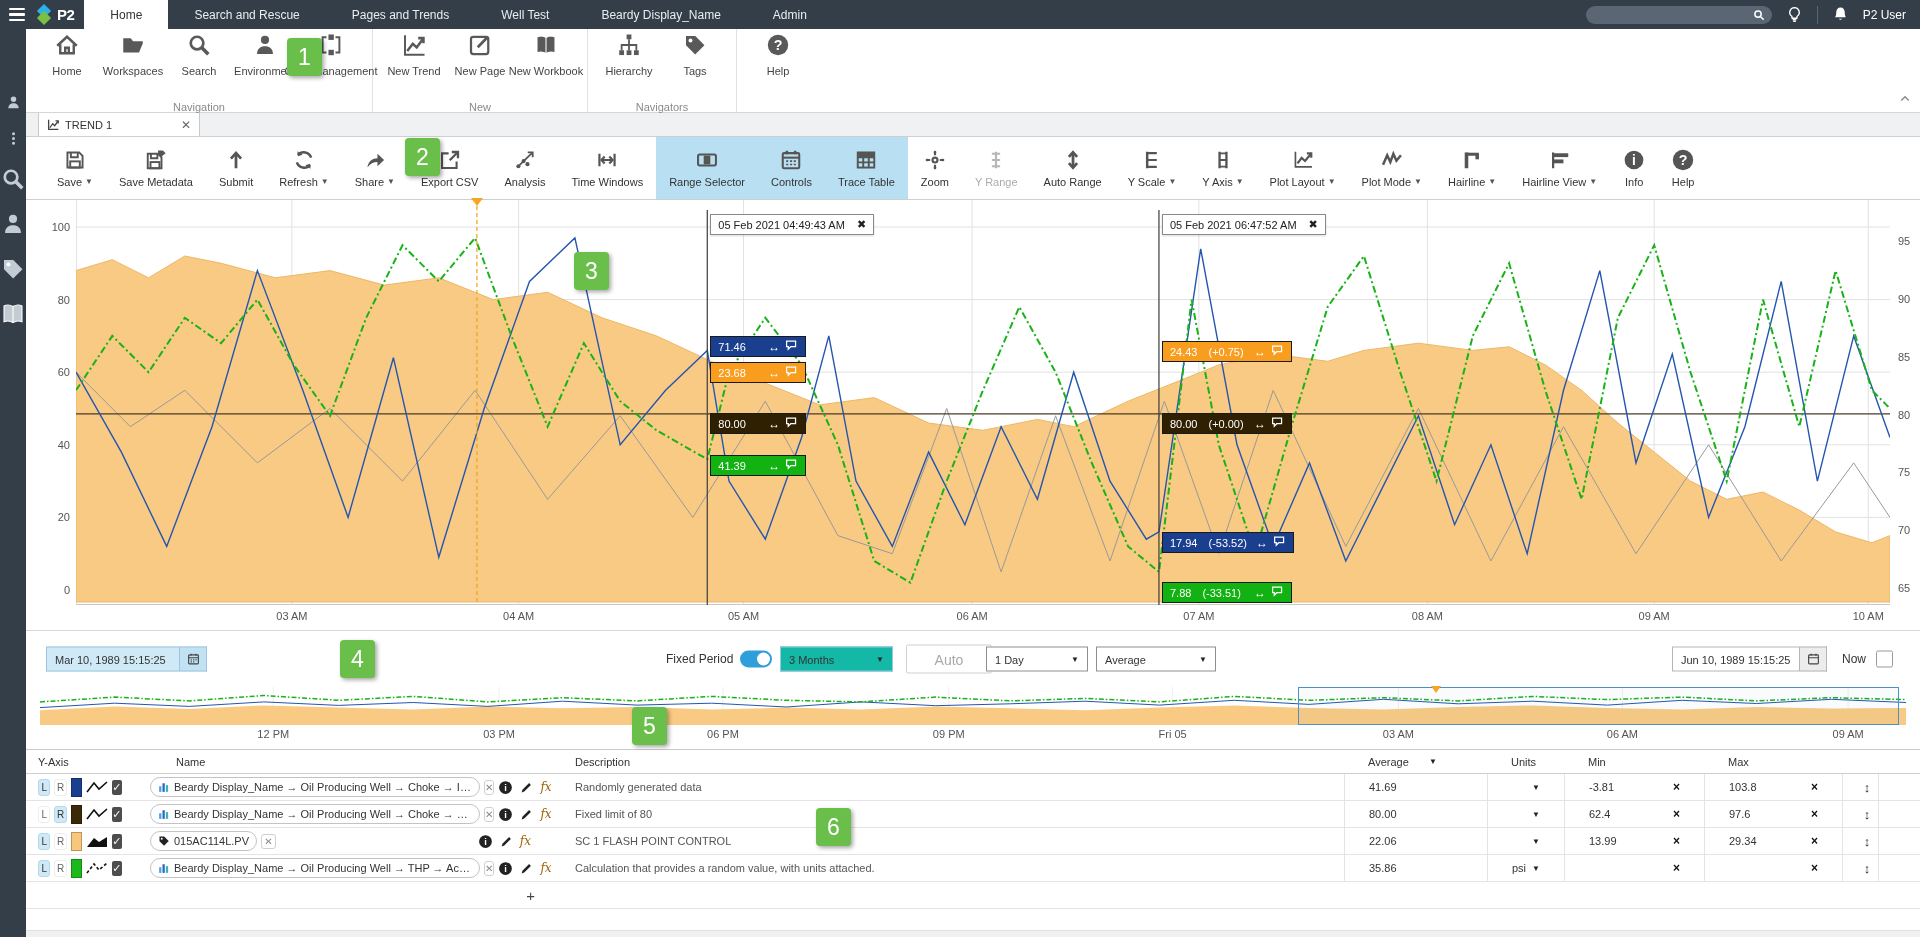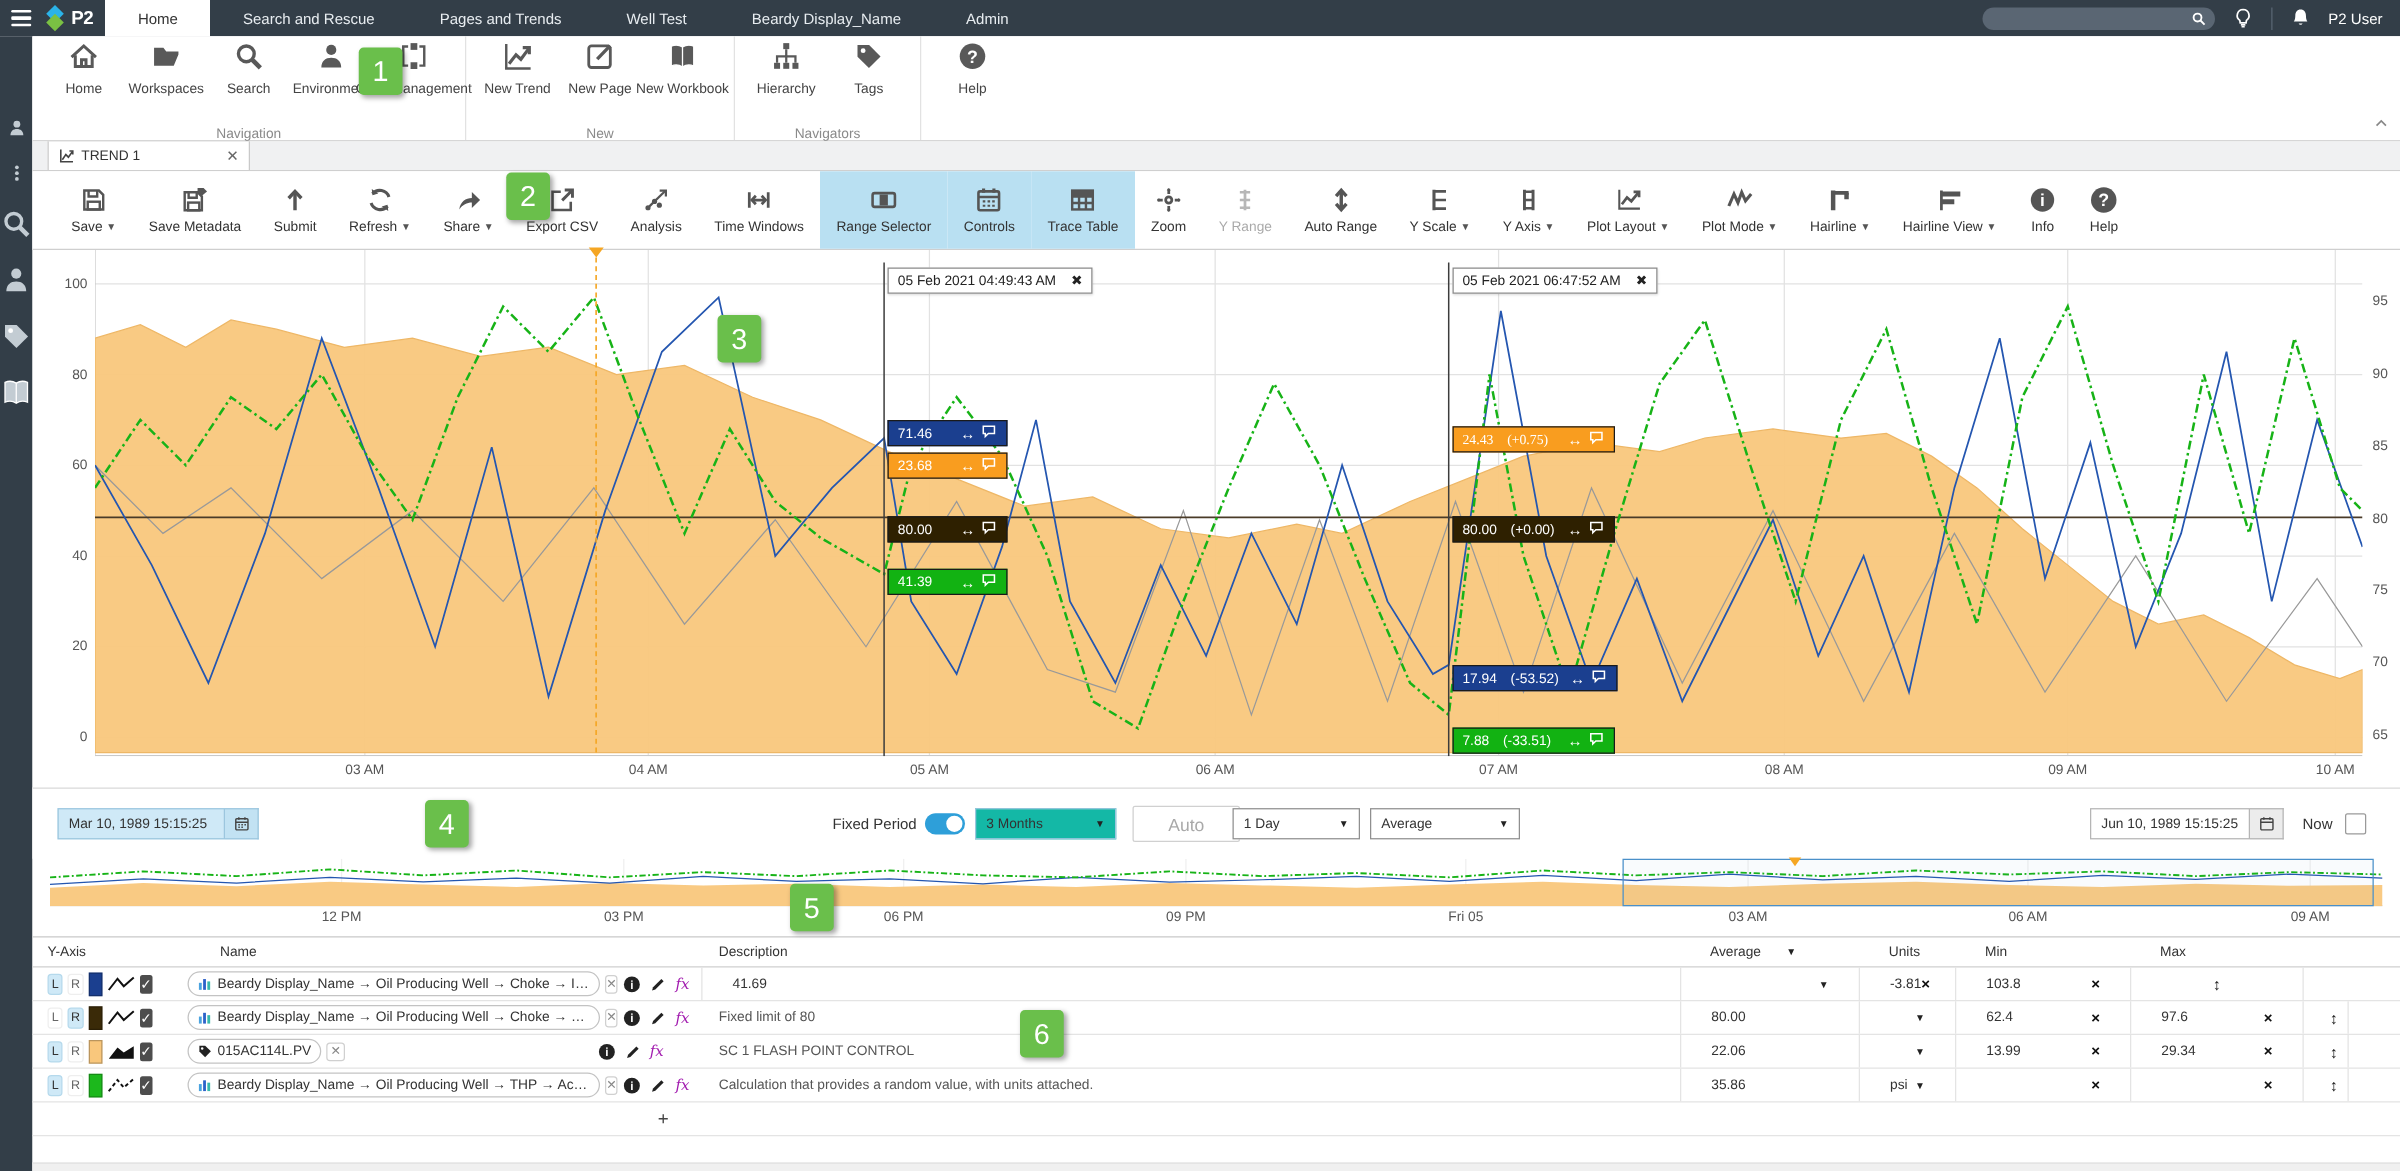--- a/index.html
+++ b/index.html
@@ -110,21 +110,21 @@
   .c-desc { color:#555; padding-left:14px; }
   .lr { width:17px; height:17px; border-radius:3px; display:flex; align-items:center; justify-content:center; font-size:10px; color:#666; border:1px solid #eee; background:#fff; cursor:pointer; }
   .lr.sel { background:#cfe9f7; border-color:#b5d9ec; color:#333; }
   .swatch { width:15px; height:19px; border:1px solid rgba(0,0,0,.25); }
   .styleic { width:24px; display:flex; color:#111; }
   .cbx { width:15px; height:15px; background:#4d4d4d; border-radius:2px; color:#fff; font-size:11px; display:flex; align-items:center; justify-content:center; cursor:pointer; }
   .namechip { height:20px; border:1px solid #c3c3c3; border-radius:10px; display:flex; align-items:center; gap:4px; padding:0 7px; max-width:330px; }
   .namechip .ntext { white-space:nowrap; overflow:hidden; text-overflow:ellipsis; color:#333; }
   .chip-x { width:15px; height:15px; border:1px solid #d0d0d0; border-radius:3px; color:#888; font-size:10px; display:flex; align-items:center; justify-content:center; cursor:pointer; }
   .rowics { margin-left:auto; display:flex; align-items:center; gap:7px; padding-right:6px; }
-  .fx { font-family:"DejaVu Serif",serif; font-style:italic; font-size:12px; color:#a21caf; cursor:pointer; }
+  .fx { font-family:"DejaVu Serif",serif; font-style:italic; font-size:12px; color:#a16207; cursor:pointer; }
   .icb { cursor:pointer; color:#222; display:flex; }
   .sortarr { font-size:8px; color:#222; margin-left:auto; padding-right:26px; }
   .unit-arr { font-size:8px; color:#222; margin-left:auto; }
   .bold-x { margin-left:auto; font-weight:bold; font-size:12px; color:#111; cursor:pointer; }
   .updown { justify-content:center; font-size:13px; color:#222; cursor:pointer; }
   .trash { justify-content:center; color:#555; cursor:pointer; }
   .addrow .tcell { border:none; }
   .plus { margin-left:auto; font-size:15px; color:#444; cursor:pointer; padding-right:2px; }
   .tbl-filler { flex:1; }
   .hscroll { height:7px; background:#f0f0f0; border-top:1px solid #e0e0e0; }
@@ -751,21 +751,21 @@
               <span class="arrows">↔</span>
               <span><svg width="13" height="13" viewBox="0 0 16 16">
                   <path d="M2 2.5 H13 V9.5 H7 L4 12.5 V9.5 H2 Z" fill="none" stroke="#fff" stroke-width="1.5"></path>
                 </svg></span>
             </span>
           </div>
           <div class="hl-stamp" style="left: 1085.96px;">
             <span>05 Feb 2021 06:47:52 AM</span>
             <span class="x">✖</span>
           </div>
-          <div class="chip" style="left: 1085.96px; top: 141px; background: rgb(249, 157, 31); min-width: 130px; font-family: Liberation Serif, serif;">
+          <div class="chip" style="left: 1085.96px; top: 141px; background: rgb(249, 157, 31); min-width: 130px;">
             <span>24.43</span>
             <span class="delta">(+0.75)</span>
             <span class="cic">
               <span class="arrows">↔</span>
               <span><svg width="13" height="13" viewBox="0 0 16 16">
                   <path d="M2 2.5 H13 V9.5 H7 L4 12.5 V9.5 H2 Z" fill="none" stroke="#fff" stroke-width="1.5"></path>
                 </svg></span>
             </span>
           </div>
           <div class="chip" style="left: 1085.96px; top: 213px; background: rgb(46, 32, 0); min-width: 130px;">
@@ -938,20 +938,21 @@
                   </svg>
                 </span>
                 <span class="icb">
                   <svg width="13" height="13" viewBox="0 0 16 16">
                     <path d="M2 14 L3 10.8 L11.2 2.6 L13.4 4.8 L5.2 13 Z" fill="currentColor"></path>
                   </svg>
                 </span>
                 <span class="fx">fx</span>
               </span>
             </div>
+            <div class="tcell c-desc">Randomly generated data</div>
             <div class="tcell bl">41.69</div>
             <div class="tcell bl">
               <span></span>
               <span class="unit-arr">▼</span>
             </div>
             <div class="tcell bl">
               <span>-3.81</span>
               <span class="bold-x">×</span>
             </div>
             <div class="tcell bl">

